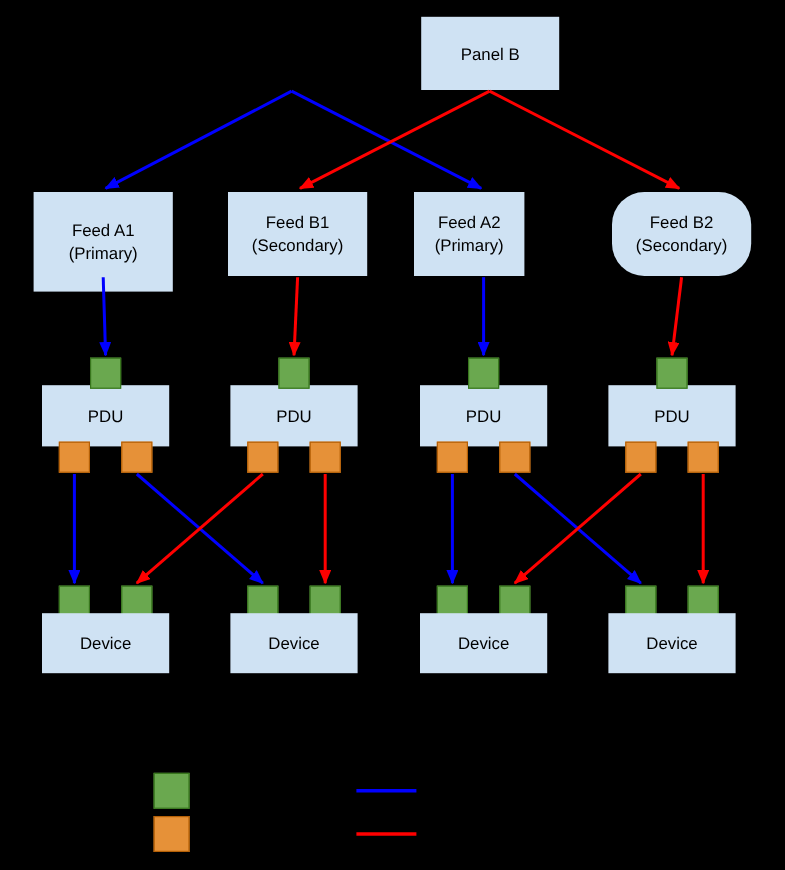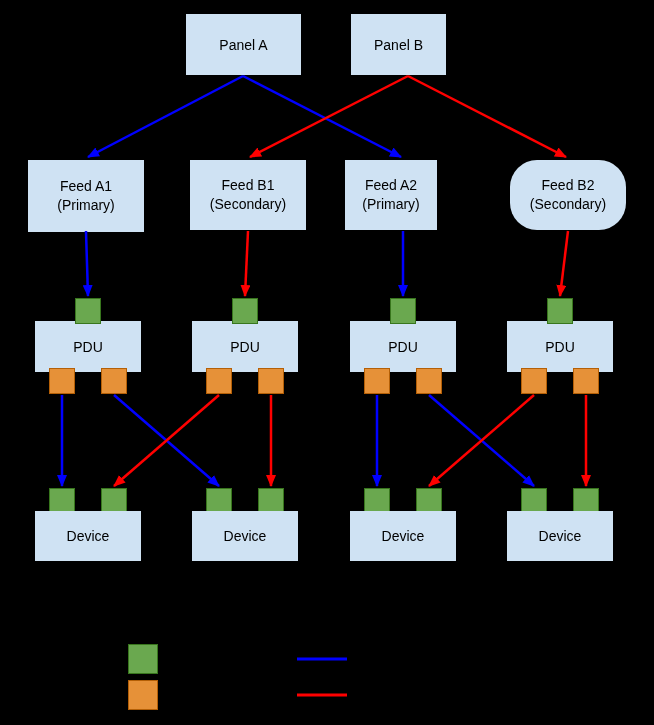--- a/index.html
+++ b/index.html
@@ -49,28 +49,25 @@
   .legend-line-blue { stroke: var(--blue, #0000ff); stroke-width: 3px; }
   .legend-line-red  { stroke: var(--red,  #ff0000); stroke-width: 3px; }
   .m-blue path { fill: var(--blue, #0000ff); }
   .m-red  path { fill: var(--red,  #ff0000); }
 </style>
 </head>
 <body>
 
 <div class="stage">
 
-  <div class="node" style="left:186px; top:14px; width:115px; height:61px;">
-    <span>Panel A</span>
-  </div>
-  <div class="node" style="left:351px; top:14px; width:95px; height:61px;">
+  <div class="node" style="left:351px; top:14px; width:115px; height:61px;">
     <span>Panel B</span>
   </div>
 
-  <div class="node" style="left:28px; top:160px; width:116px; height:72px;">
+  <div class="node" style="left:28px; top:160px; width:116px; height:83px;">
     <div class="two-line">
       <div>Feed A1</div>
       <div>(Primary)</div>
     </div>
   </div>
   <div class="node" style="left:190px; top:160px; width:116px; height:70px;">
     <div class="two-line">
       <div>Feed B1</div>
       <div>(Secondary)</div>
     </div>

